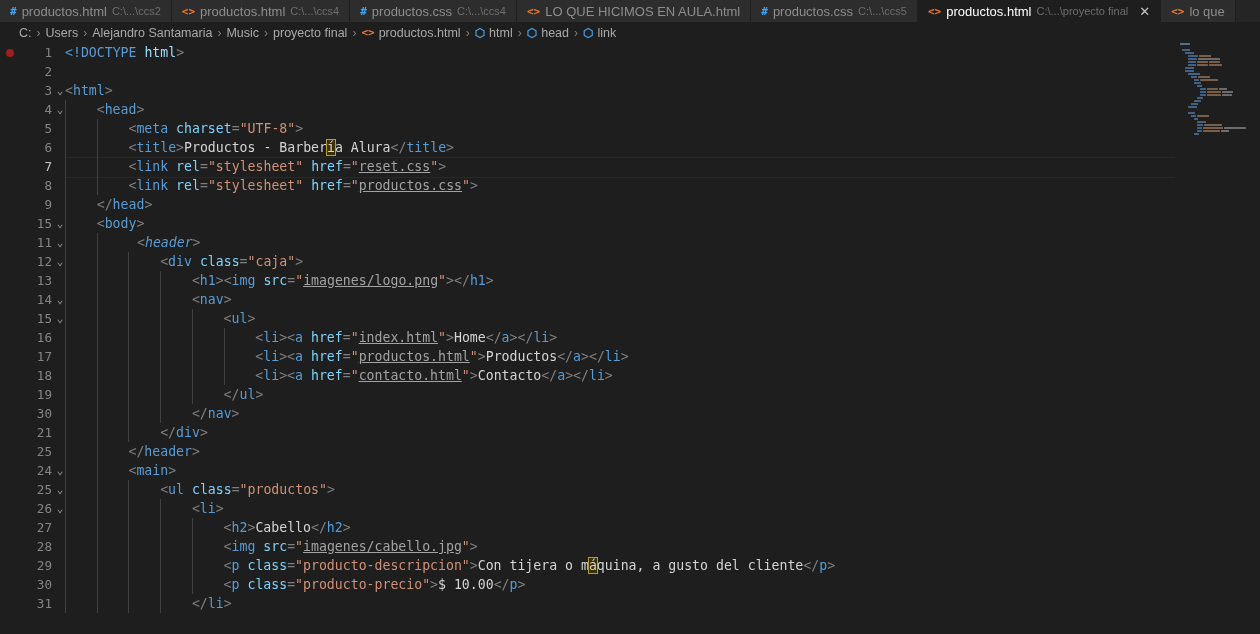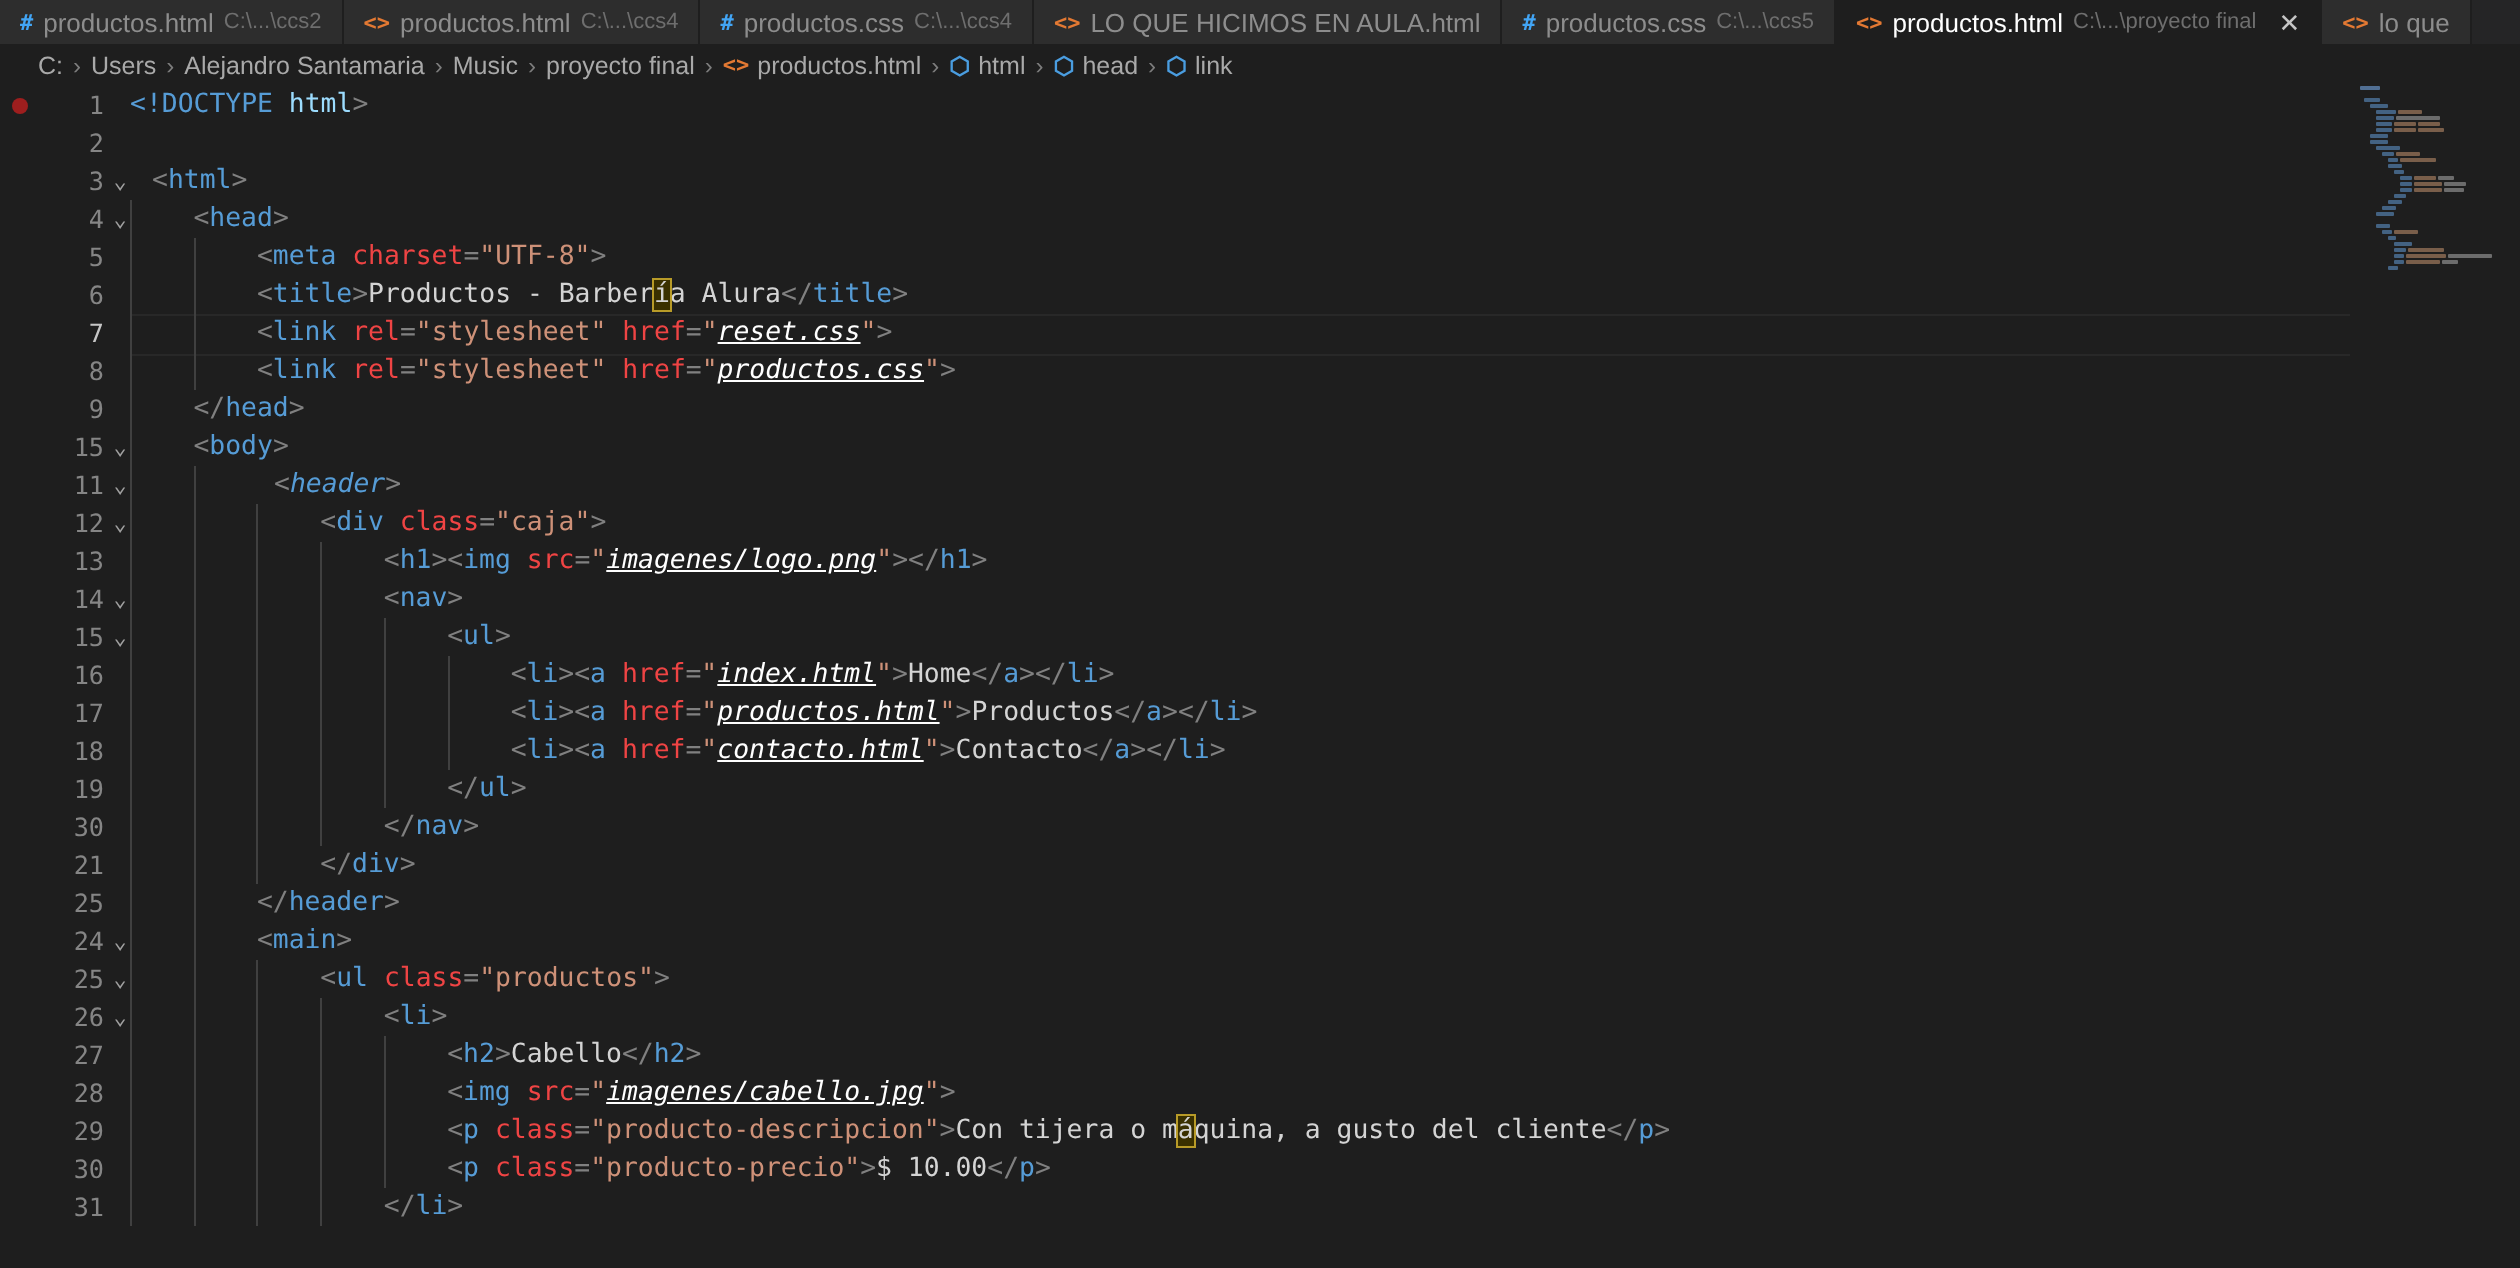--- a/index.html
+++ b/index.html
@@ -98,26 +98,26 @@
     font-family: "DejaVu Sans Mono", monospace;
   }
   .ig {
     position: absolute; top: 0; width: 1px; height: 19px;
     background: #404040;
   }
 
   
   .t-tag   { color: #569cd6; }
   .t-brk   { color: #808080; }
-  .t-attr  { color: #ef4444; }
+  .t-attr  { color: #7dd3fc; }
   .t-str   { color: #ce9178; }
   .t-txt   { color: #d4d4d4; }
   .t-doc   { color: #569cd6; }
   .t-docn  { color: #9cdcfe; }
-  .t-link  { color: #ffffff; text-decoration: underline; font-style: italic; }
+  .t-link  { color: #a3a3a3; text-decoration: underline; }
   .t-hl    { background: #3a3000; outline: 1px solid #b89b28; }
 
   
   #minimap {
     position: absolute; right: 14px; top: 0; width: 66px; height: 591px;
     overflow: hidden;
   }
   .mrow { height: 3px; position: relative; }
   .mtok {
     position: absolute; top: 0; height: 2px;
@@ -207,21 +207,21 @@
     <span class="crumb">
       <span class="cicon sym">⬡</span>
       <span>link</span>
     </span>
   </div>
 
 <div id="editor">
   <div id="codearea">
       <div class="line"><span class="bp"></span><span class="ln">1</span><span class="code" style="left: 65px;"><span class="t-doc">&lt;!DOCTYPE</span><span class="t-txt"> </span><span class="t-docn">html</span><span class="t-brk">&gt;</span></span></div>
       <div class="line"><span class="ln">2</span><span class="code" style="left: 65px;"></span></div>
-      <div class="line"><span class="ln">3</span><span class="fold">⌄</span><span class="code" style="left: 76px;"><span class="t-brk">&lt;</span><span class="t-tag">html</span><span class="t-brk">&gt;</span></span></div>
+      <div class="line"><span class="ln">3</span><span class="fold">⌄</span><span class="code" style="left: 65px;"><span class="t-brk">&lt;</span><span class="t-tag">html</span><span class="t-brk">&gt;</span></span></div>
       <div class="line"><span class="ln">4</span><span class="fold">⌄</span><span class="ig" style="left: 65px;"></span><span class="code" style="left: 96.72px;"><span class="t-brk">&lt;</span><span class="t-tag">head</span><span class="t-brk">&gt;</span></span></div>
       <div class="line"><span class="ln">5</span><span class="ig" style="left: 65px;"></span><span class="ig" style="left: 96.72px;"></span><span class="code" style="left: 128.44px;"><span class="t-brk">&lt;</span><span class="t-tag">meta</span><span class="t-txt"> </span><span class="t-attr">charset</span><span class="t-brk">=</span><span class="t-str">"UTF-8"</span><span class="t-brk">&gt;</span></span></div>
       <div class="line"><span class="ln">6</span><span class="ig" style="left: 65px;"></span><span class="ig" style="left: 96.72px;"></span><span class="code" style="left: 128.44px;"><span class="t-brk">&lt;</span><span class="t-tag">title</span><span class="t-brk">&gt;</span><span class="t-txt">Productos - Barber</span><span class="t-txt t-hl">í</span><span class="t-txt">a Alura</span><span class="t-brk">&lt;/</span><span class="t-tag">title</span><span class="t-brk">&gt;</span></span></div>
       <div class="line current"><span class="ln">7</span><span class="ig" style="left: 65px;"></span><span class="ig" style="left: 96.72px;"></span><span class="code" style="left: 128.44px;"><span class="t-brk">&lt;</span><span class="t-tag">link</span><span class="t-txt"> </span><span class="t-attr">rel</span><span class="t-brk">=</span><span class="t-str">"stylesheet"</span><span class="t-txt"> </span><span class="t-attr">href</span><span class="t-brk">=</span><span class="t-str">"</span><span class="t-link">reset.css</span><span class="t-str">"</span><span class="t-brk">&gt;</span></span></div>
       <div class="line"><span class="ln">8</span><span class="ig" style="left: 65px;"></span><span class="ig" style="left: 96.72px;"></span><span class="code" style="left: 128.44px;"><span class="t-brk">&lt;</span><span class="t-tag">link</span><span class="t-txt"> </span><span class="t-attr">rel</span><span class="t-brk">=</span><span class="t-str">"stylesheet"</span><span class="t-txt"> </span><span class="t-attr">href</span><span class="t-brk">=</span><span class="t-str">"</span><span class="t-link">productos.css</span><span class="t-str">"</span><span class="t-brk">&gt;</span></span></div>
       <div class="line"><span class="ln">9</span><span class="ig" style="left: 65px;"></span><span class="code" style="left: 96.72px;"><span class="t-brk">&lt;/</span><span class="t-tag">head</span><span class="t-brk">&gt;</span></span></div>
       <div class="line"><span class="ln">15</span><span class="fold">⌄</span><span class="ig" style="left: 65px;"></span><span class="code" style="left: 96.72px;"><span class="t-brk">&lt;</span><span class="t-tag">body</span><span class="t-brk">&gt;</span></span></div>
       <div class="line"><span class="ln">11</span><span class="fold">⌄</span><span class="ig" style="left: 65px;"></span><span class="ig" style="left: 96.72px;"></span><span class="code" style="left: 137px; font-style: italic;"><span class="t-brk">&lt;</span><span class="t-tag">header</span><span class="t-brk">&gt;</span></span></div>
       <div class="line"><span class="ln">12</span><span class="fold">⌄</span><span class="ig" style="left: 65px;"></span><span class="ig" style="left: 96.72px;"></span><span class="ig" style="left: 128.44px;"></span><span class="code" style="left: 160.16px;"><span class="t-brk">&lt;</span><span class="t-tag">div</span><span class="t-txt"> </span><span class="t-attr">class</span><span class="t-brk">=</span><span class="t-str">"caja"</span><span class="t-brk">&gt;</span></span></div>
       <div class="line"><span class="ln">13</span><span class="ig" style="left: 65px;"></span><span class="ig" style="left: 96.72px;"></span><span class="ig" style="left: 128.44px;"></span><span class="ig" style="left: 160.16px;"></span><span class="code" style="left: 191.88px;"><span class="t-brk">&lt;</span><span class="t-tag">h1</span><span class="t-brk">&gt;&lt;</span><span class="t-tag">img</span><span class="t-txt"> </span><span class="t-attr">src</span><span class="t-brk">=</span><span class="t-str">"</span><span class="t-link">imagenes/logo.png</span><span class="t-str">"</span><span class="t-brk">&gt;&lt;/</span><span class="t-tag">h1</span><span class="t-brk">&gt;</span></span></div>

